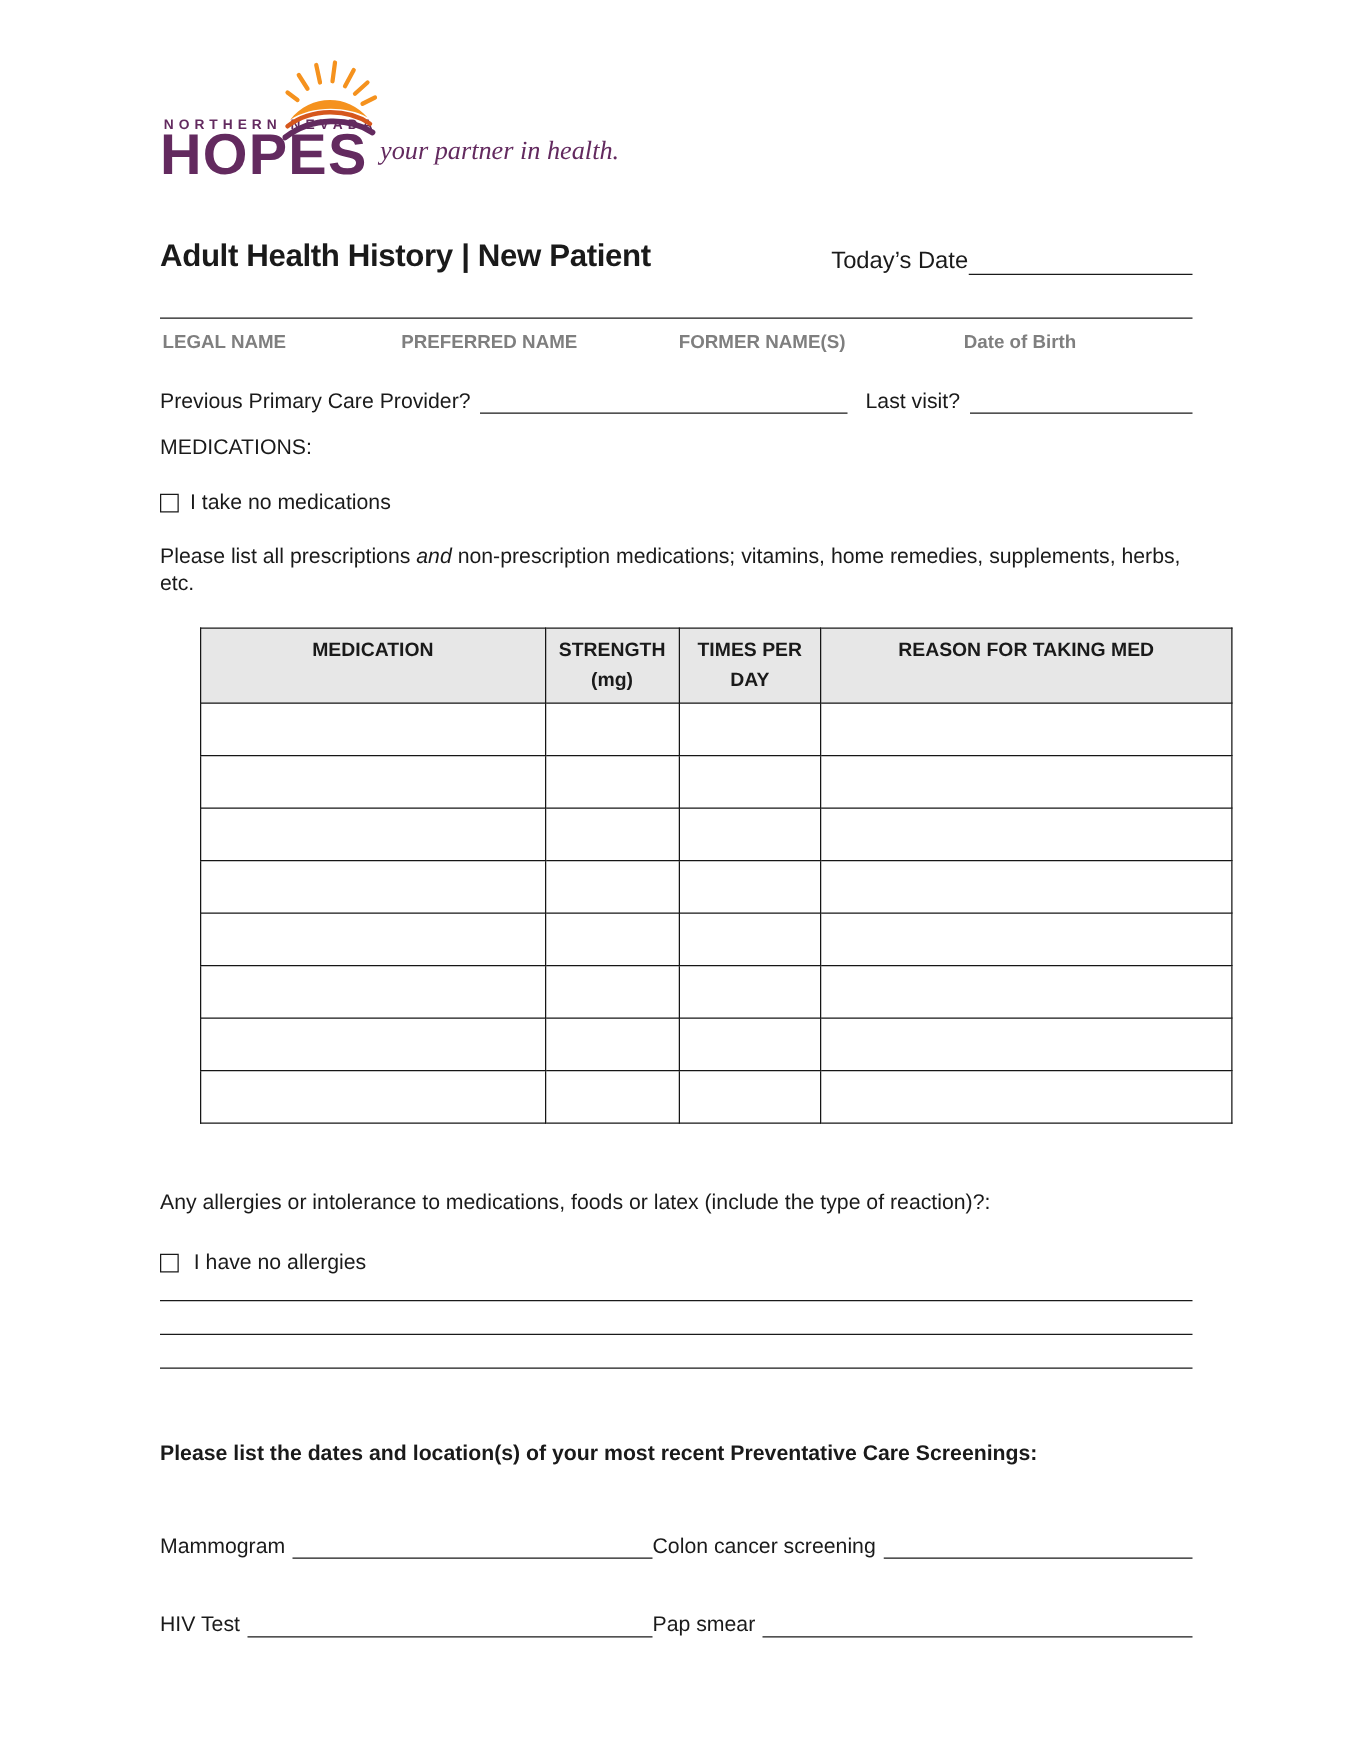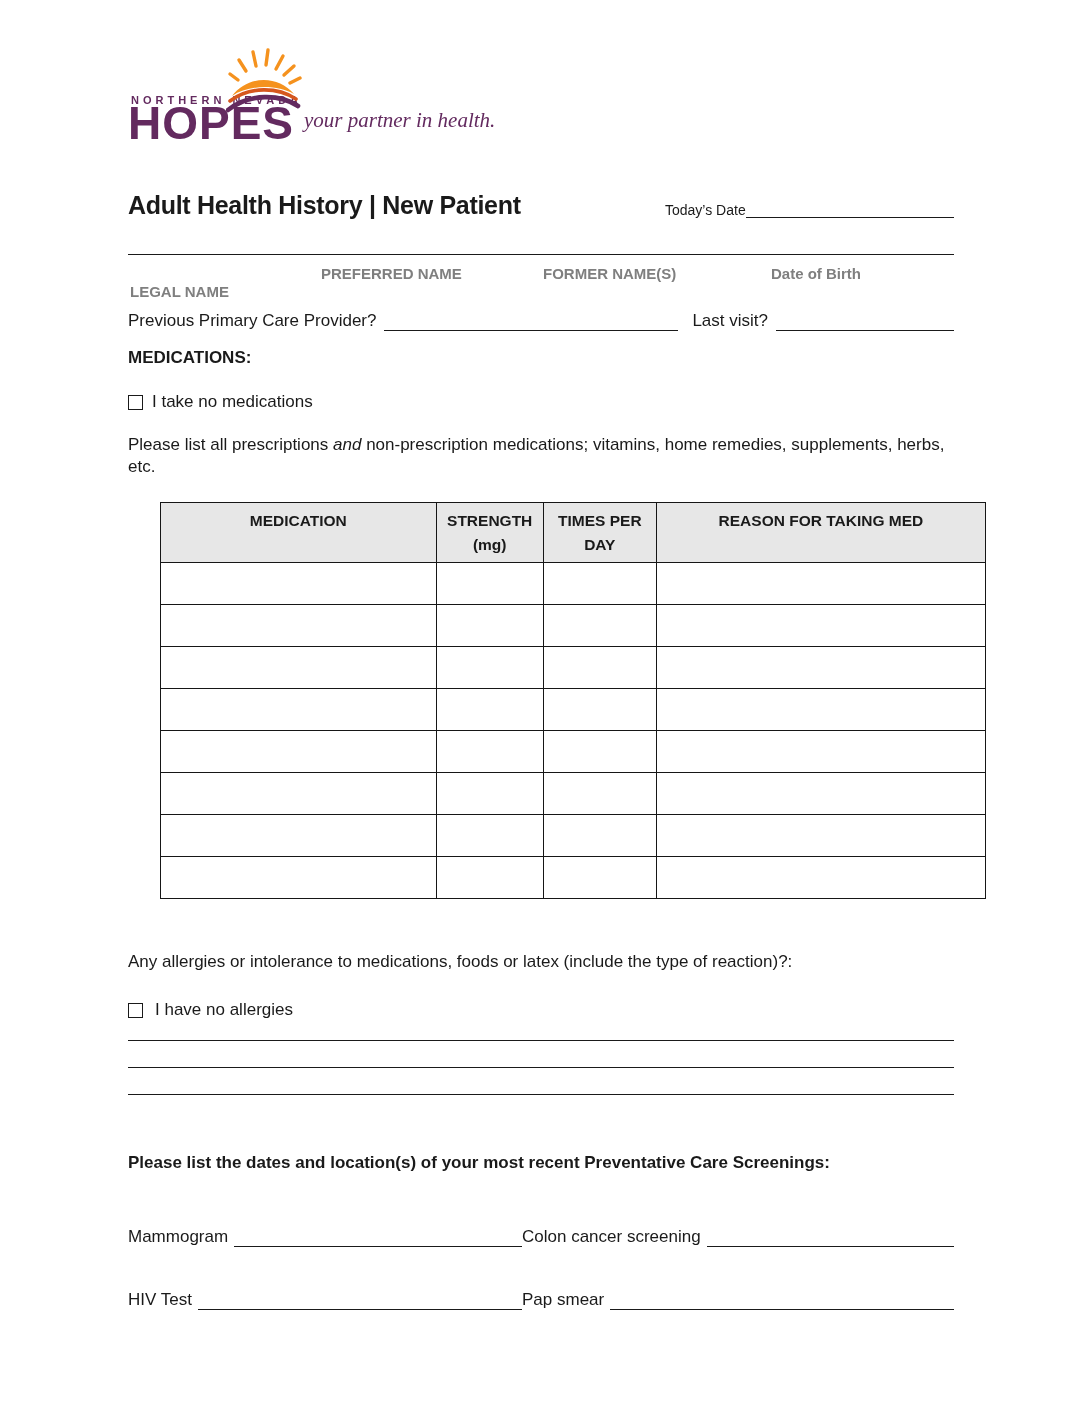--- a/index.html
+++ b/index.html
@@ -36,39 +36,39 @@
   .logo-tagline{
     position:absolute;left:176px;top:52px;
     font-family:"Liberation Serif","DejaVu Serif",serif;
     font-style:italic;font-size:21px;color:var(--purple);
   }
 
   
   .sec-title{top:191px;height:34px;}
   .page-title{font-size:25px;font-weight:bold;letter-spacing:-0.3px;display:inline-block;}
   .date-group{position:absolute;left:537px;right:0;top:7px;display:flex;align-items:flex-end;}
-  .date-group .lbl{font-size:14px;white-space:nowrap;text-align:right;}
+  .date-group .lbl{font-size:19px;white-space:nowrap;text-align:right;}
   .fill-line{border-bottom:1.6px solid var(--ink);height:20px;}
   .date-group .fill-line{flex:1;}
 
   
   .sec-topline{top:233px;height:22px;border-bottom:1.6px solid var(--ink);}
   .sec-name-labels{top:265px;height:22px;}
   .name-label{position:absolute;top:0;font-size:15px;font-weight:bold;color:var(--gray-label);white-space:nowrap;}
-  .nl-0{left:2px;margin-top:18px;} .nl-1{left:193px;} .nl-2{left:415px;} .nl-3{left:643px;}
+  .nl-0{left:2px;} .nl-1{left:193px;} .nl-2{left:415px;} .nl-3{left:643px;}
 
   
   .sec-provider{top:305px;height:26px;display:flex;align-items:flex-end;font-size:17px;}
   .sec-provider .lbl{white-space:nowrap;}
   .sec-provider .line1{flex:1;margin-left:8px;}
   .sec-provider .lbl2{margin-left:14px;}
   .sec-provider .line2{width:178px;margin-left:8px;}
 
   
-  .sec-med-label{top:348px;font-size:17px;font-weight:bold;}
+  .sec-med-label{top:348px;font-size:17px;font-weight:normal;}
   .sec-no-meds{top:392px;font-size:17px;display:flex;align-items:center;text-align:center;}
   .checkbox{
     display:inline-block;width:15px;height:15px;border:1.6px solid var(--ink);
     margin-right:9px;flex:0 0 auto;background:#fff;
   }
   .sec-para{top:434px;font-size:17px;line-height:22px;}
   .sec-para .em{font-style:italic;}
 
   
   .sec-table{top:502px;}

